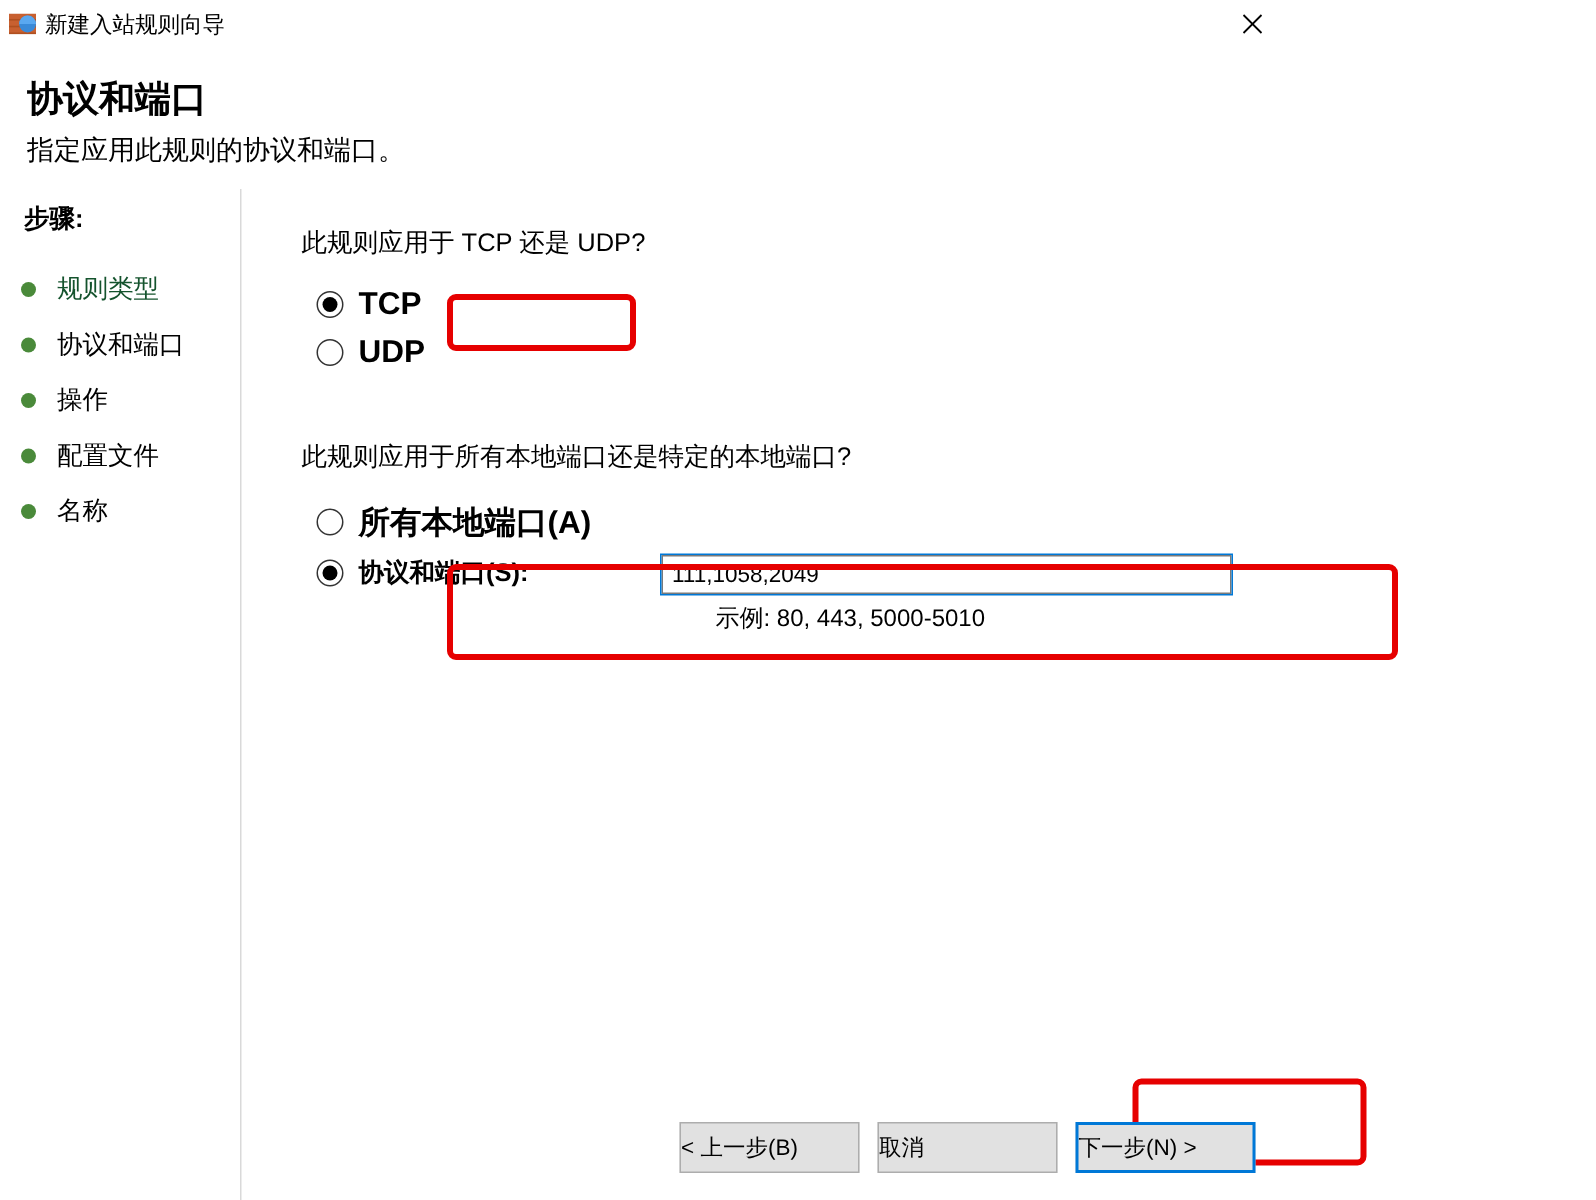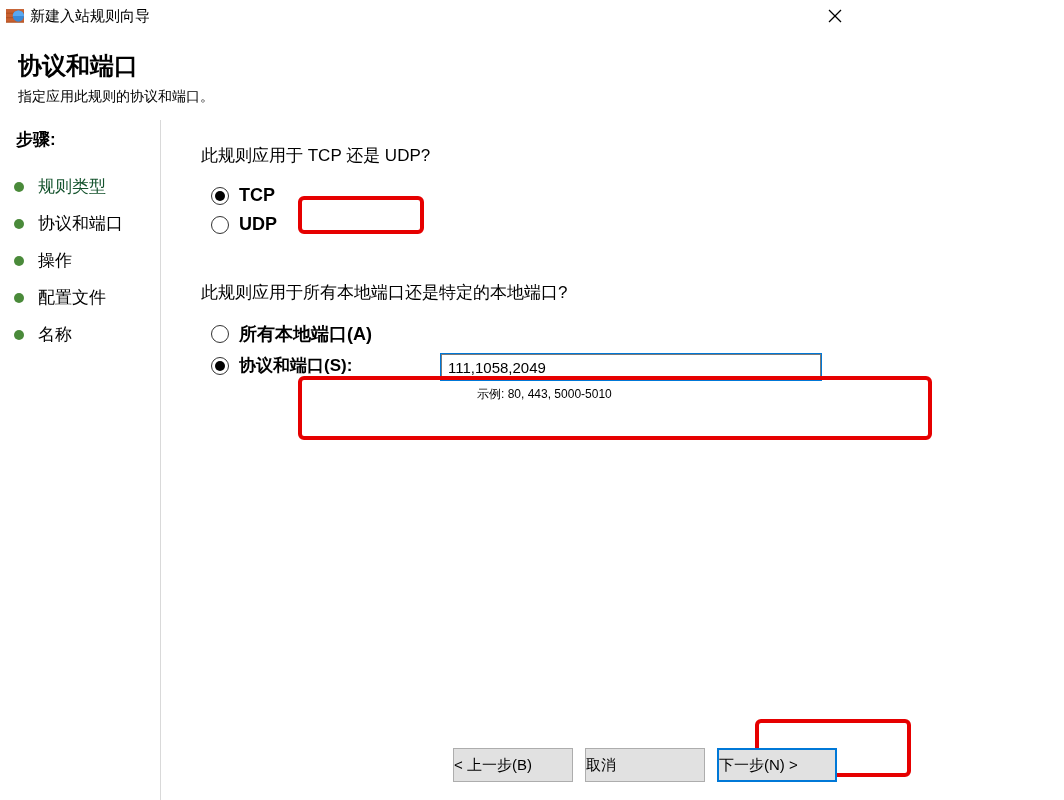--- a/index.html
+++ b/index.html
@@ -9,43 +9,43 @@
   
   .titlebar { height: 32px; display: flex; align-items: center; padding: 0 6px; }
   .titlebar .icon { width: 18px; height: 18px; margin-right: 6px; display: flex; align-items: center; justify-content: center; }
   .titlebar .title { font-size: 15px; flex: 1; }
   .titlebar .close { width: 40px; height: 28px; display: flex; align-items: center; justify-content: center; cursor: pointer; }
   .titlebar .close svg { width: 14px; height: 14px; }
 
   
   .header { padding: 18px 0 14px 18px; }
   .header h1 { font-size: 24px; font-weight: 700; margin-bottom: 6px; }
-  .header p { font-size: 14px; color: #000; }
+  .header p { font-size: 18px; color: #000; }
 
   
   .body { display: flex; height: calc(800px - 32px - 86px); }
   .sidebar { width: 260px; border-right: 1px solid #d9d9d9; padding: 8px 14px 0 14px; }
   .sidebar .steps-label { font-size: 17px; font-weight: 700; margin-bottom: 24px; padding-left: 2px; }
   .step-list { list-style: none; }
   .step-list li { display: flex; align-items: center; margin-bottom: 14px; font-size: 17px; cursor: pointer; }
   .step-list li .bullet { width: 10px; height: 10px; border-radius: 50%; background: #4a8a3a; margin-right: 14px; flex-shrink: 0; }
   .step-list li.active { color: #14532d; }
 
   
   .main { flex: 1; padding: 24px 40px 0 40px; position: relative; }
   .question { font-size: 17px; margin-bottom: 18px; }
-  .radio-row { display: flex; align-items: center; margin-bottom: 8px; padding-left: 10px; font-size: 18px; font-weight: 700; }
+  .radio-row { display: flex; align-items: center; margin-bottom: 8px; padding-left: 10px; font-size: 21px; font-weight: 700; }
   .radio-row .radio { width: 18px; height: 18px; border: 1.5px solid #333; border-radius: 50%; margin-right: 10px; display: flex; align-items: center; justify-content: center; cursor: pointer; flex-shrink: 0; }
   .radio-row .radio.checked::after { content: ""; width: 10px; height: 10px; background: #000; border-radius: 50%; }
   .block2 { margin-top: 46px; }
   .port-row { display: flex; align-items: flex-start; padding-left: 10px; margin-bottom: 6px; }
   .port-row .label-col { width: 230px; font-size: 17px; font-weight: 700; display: flex; align-items: center; }
   .port-row .input-col { flex: 1; }
   .port-input { width: 380px; height: 26px; border: 1px solid #7a7a7a; outline: 1px solid #0078d7; padding: 0 6px; font-family: inherit; font-size: 15px; }
-  .example-row { padding-left: 276px; font-size: 12px; margin-top: 2px; }
+  .example-row { padding-left: 276px; font-size: 16px; margin-top: 2px; }
 
   
   .hl { position: absolute; border: 4px solid #e60000; border-radius: 6px; pointer-events: none; }
   .hl1 { left: 298px; top: 196px; width: 126px; height: 38px; }
   .hl2 { left: 298px; top: 376px; width: 634px; height: 64px; }
   .hl3 { left: 755px; top: 719px; width: 156px; height: 58px; }
 
   
   .footer { position: absolute; bottom: 18px; right: 24px; display: flex; gap: 12px; }
   .btn { min-width: 120px; height: 34px; border: 1px solid #adadad; background: #e1e1e1; font-size: 15px; display: flex; align-items: center; justify-content: flex-start; cursor: pointer; font-family: inherit; }

